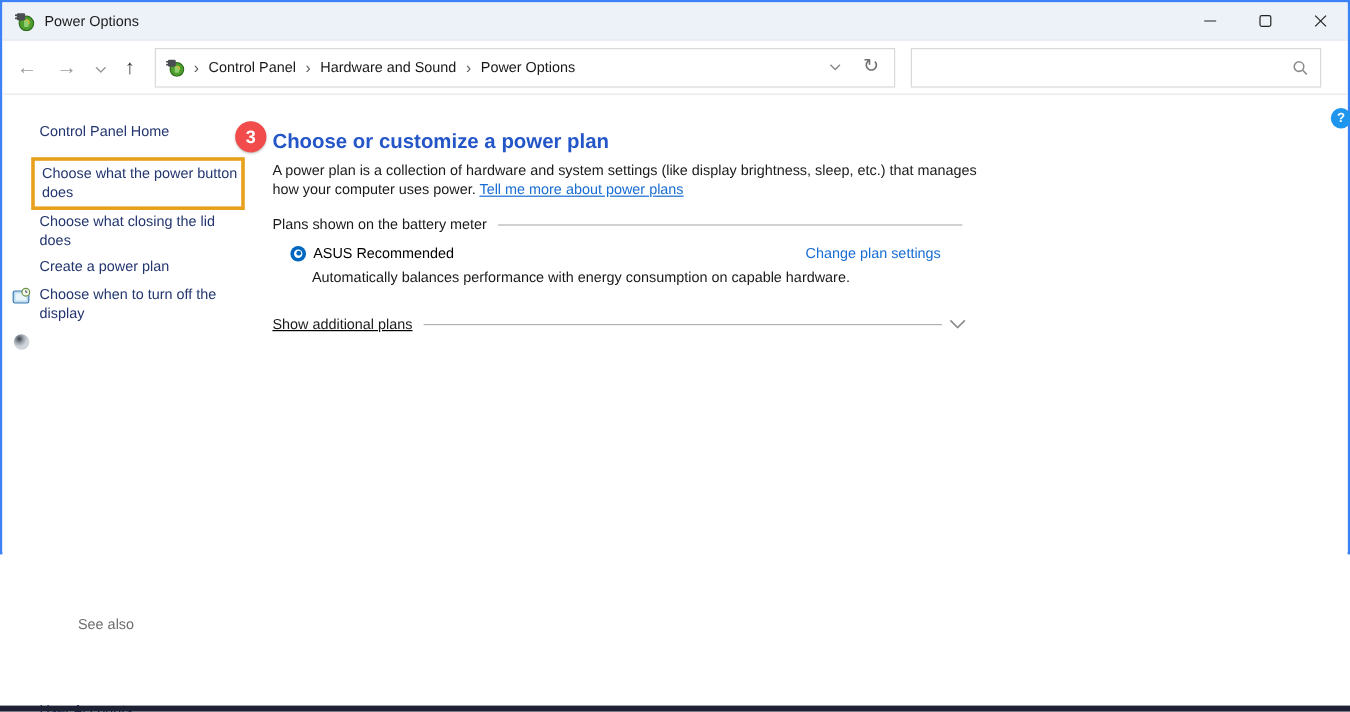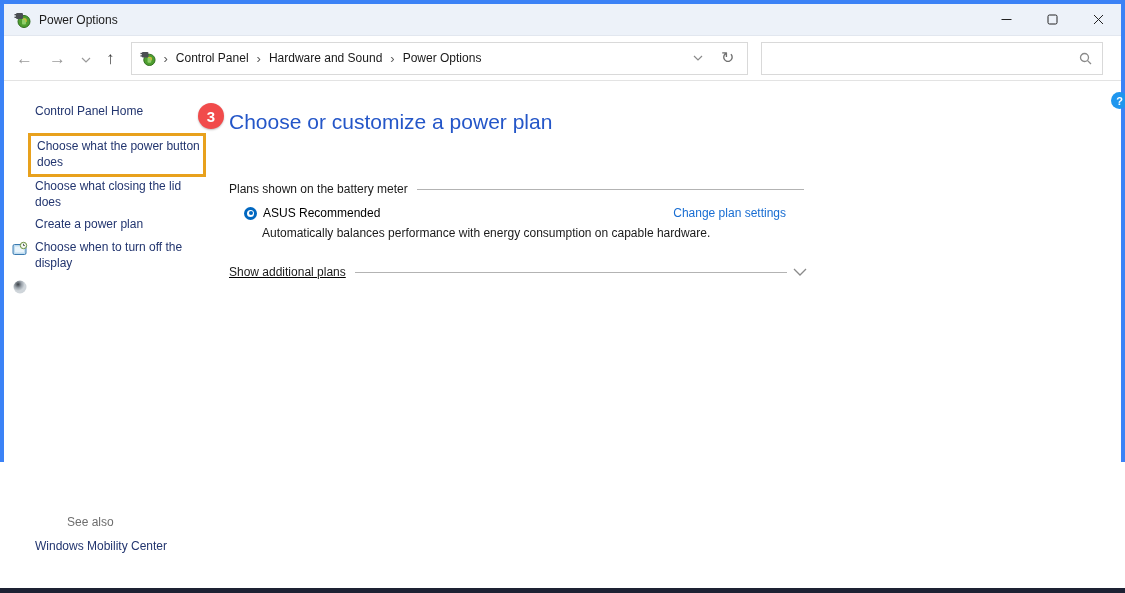--- a/index.html
+++ b/index.html
@@ -1,17 +1,17 @@
 <!DOCTYPE html>
 <html><head>
 <meta charset="utf-8">
 <style>
   * { margin:0; padding:0; box-sizing:border-box; }
   html,body { width:1125px; height:593px; font-family:"Liberation Sans", sans-serif; background:#fff; overflow:hidden; }
-  .window { position:absolute; left:0; top:0; width:1125px; height:462px; background:#fff; border:4px solid #3b82f6; }
+  .window { position:absolute; left:0; top:0; width:1125px; height:462px; background:#fff; border:2px solid #3b82f6; }
 
   
   .titlebar { height:32px; background:#edf2f9; display:flex; align-items:center; border-bottom:1px solid #e2e7ef; }
   .titlebar .app-icon { margin-left:10px; width:17px; height:17px; flex:none; }
   .titlebar .title { margin-left:8px; font-size:12px; color:#1b1b1b; }
   .win-controls { margin-left:auto; display:flex; height:100%; }
   .win-btn { width:46px; height:100%; display:flex; align-items:center; justify-content:center; background:transparent; border:none; cursor:default; }
 
   
   .toolbar { height:45px; background:#fff; display:flex; align-items:center; border-bottom:1px solid #e3e3e3; }
@@ -32,21 +32,21 @@
   .abs { position:absolute; }
   .nav-link { font-size:12px; color:#22356f; width:172px; line-height:15.5px; cursor:pointer; }
   .see-also-hdr { font-size:12px; color:#6e6e6e; }
   .task-icon { width:16px; height:16px; }
 
   .hl-box { border:3px solid #e8a11d; padding:3px 2px 4px 6px; width:178px; background:#fff; }
   .hl-box .nav-link { width:168px; }
 
   .step-badge { width:26px; height:26px; border-radius:50%; background:#f14b4b; color:#fff; font-size:15px; font-weight:bold; display:flex; align-items:center; justify-content:center; box-shadow:0 1px 2px rgba(0,0,0,.25); }
 
-  .main-heading { font-size:21px; color:#2456c8; font-weight:400;text-align:center; }
+  .main-heading { font-size:17px; color:#2456c8; font-weight:700;text-align:center; }
   .intro { width:594px; font-size:12px; color:#1a1a1a; line-height:15.5px; }
   .link { color:#186dd2; cursor:pointer; }
   .link.u { text-decoration:underline; }
 
   .section-row { display:flex; align-items:center; width:575px; }
   .section-label { font-size:12px; color:#1a1a1a; white-space:nowrap; }
   .rule { flex:1; height:1px; background:#b3b3b3; margin-left:9px; }
 
   .plan-row { display:flex; align-items:center; width:542px; }
   .radio { width:13px; height:13px; border-radius:50%; background:#0067c0; display:flex; align-items:center; justify-content:center; flex:none; }
@@ -165,27 +165,27 @@
           <radialGradient id="sleepg" cx="35%" cy="30%">
             <stop offset="0%" stop-color="#3a3f45"></stop>
             <stop offset="55%" stop-color="#9aa2aa"></stop>
             <stop offset="100%" stop-color="#cfd5da"></stop>
           </radialGradient>
         </defs>
       <circle cx="8" cy="8" r="6.5" fill="url(#sleepg)"></circle>
     </svg>
 
     <div class="abs see-also-hdr" style="left:31px; top:434px;margin-left:32px;">See also</div>
-    <div class="abs nav-link" style="left:31px; top:458px; width:180px;">Windows Mobility Center</div>
     <div class="abs nav-link" style="left:31px; top:506px; width:180px;text-decoration:underline;">User Accounts</div>
 
     <div class="abs step-badge" style="left:194px; top:22px;">3</div>
 
     <div class="abs main-heading" style="left:225px; top:29px;">Choose or customize a power plan</div>
 
+    <div class="abs intro" style="left:225px; top:56px;"><span>A power plan is a collection of hardware and system settings (like display brightness, sleep, etc.) that manages how your computer uses power. </span><span class="link u">Tell me more about power plans</span></div>
 
     <div class="abs section-row" style="left:225px; top:101px;">
       <span class="section-label">Plans shown on the battery meter</span>
       <span class="rule"></span>
     </div>
 
     <div class="abs plan-row" style="left:240px; top:125px;">
       <span class="radio">
           <span class="radio-mid">
             <span class="radio-dot"></span>

